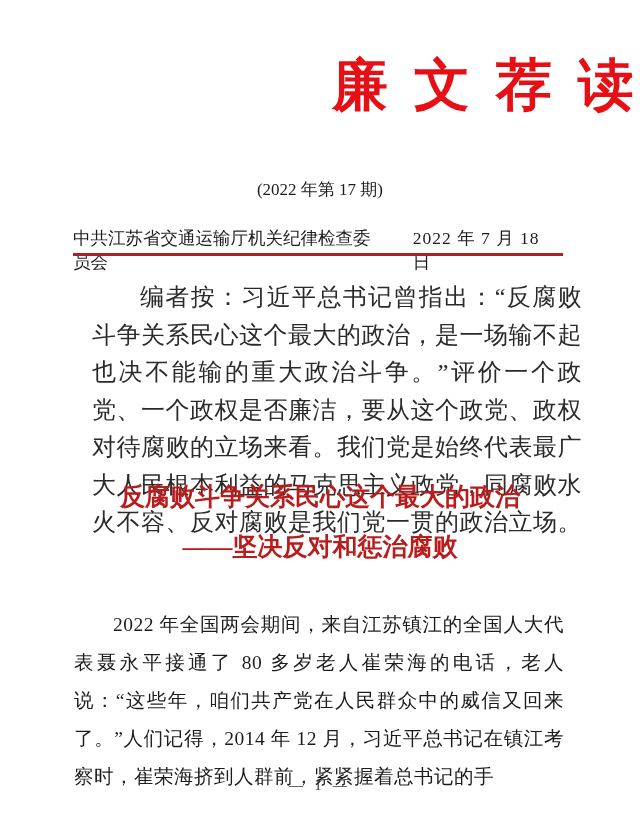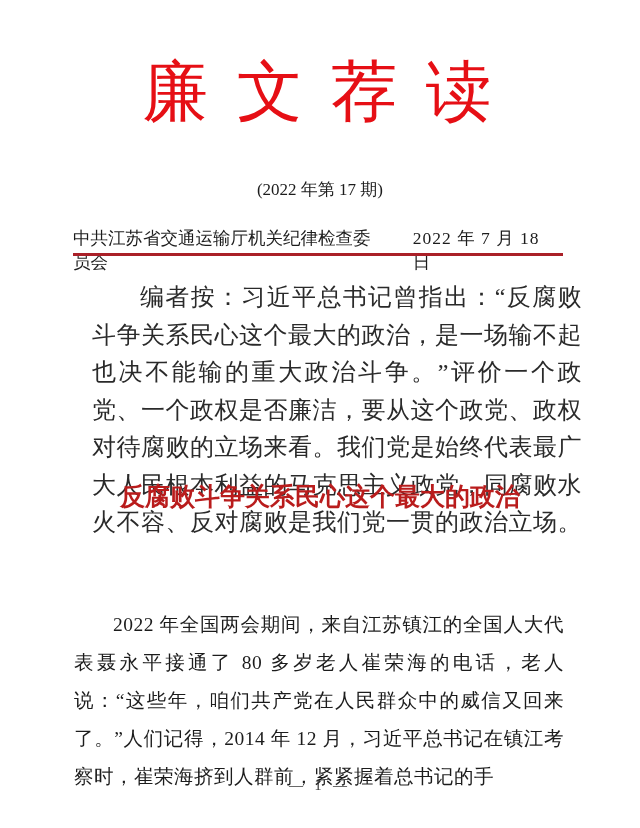--- a/index.html
+++ b/index.html
@@ -18,24 +18,24 @@
     font-family: "Liberation Serif", "DejaVu Serif", serif;
     color: #1c1c1c;
   }
 
   
   .masthead {
     position: absolute;
     top: 52px;
     left: 0;
     right: 0;
-    text-align: center;
-    font-size: 66px;
+    text-align: right;
+    font-size: 56px;
     line-height: 1.2;
-    font-weight: 400;
+    font-weight: 700;
     color: #e60f15;
     letter-spacing: 6px;
     white-space: nowrap;
   }
 
   
   .issue-line {
     position: absolute;
     top: 178px;
     left: 0;
@@ -139,19 +139,20 @@
     <span class="org">中共江苏省交通运输厅机关纪律检查委员会</span>
     <span class="date">2022 年 7 月 18 日</span>
   </div>
 
   <div class="red-rule"></div>
 
   <div class="editor-note">编者按：习近平总书记曾指出：“反腐败斗争关系民心这个最大的政治，是一场输不起也决不能输的重大政治斗争。”评价一个政党、一个政权是否廉洁，要从这个政党、政权对待腐败的立场来看。我们党是始终代表最广大人民根本利益的马克思主义政党，同腐败水火不容、反对腐败是我们党一贯的政治立场。</div>
 
   <div class="article-title">
     <div>反腐败斗争关系民心这个最大的政治</div>
+    <div>——坚决反对和惩治腐败</div>
   </div>
 
   <div class="body-text">2022 年全国两会期间，来自江苏镇江的全国人大代表聂永平接通了 80 多岁老人崔荣海的电话，老人说：“这些年，咱们共产党在人民群众中的威信又回来了。”人们记得，2014 年 12 月，习近平总书记在镇江考察时，崔荣海挤到人群前，紧紧握着总书记的手</div>
 
   <div class="page-footer">— 1 —</div>
 
 </div>
 
 </body></html>

